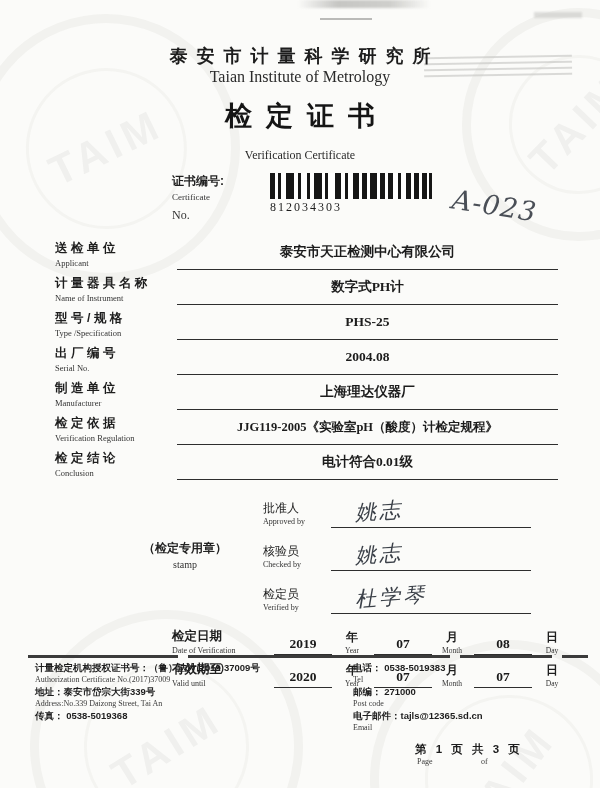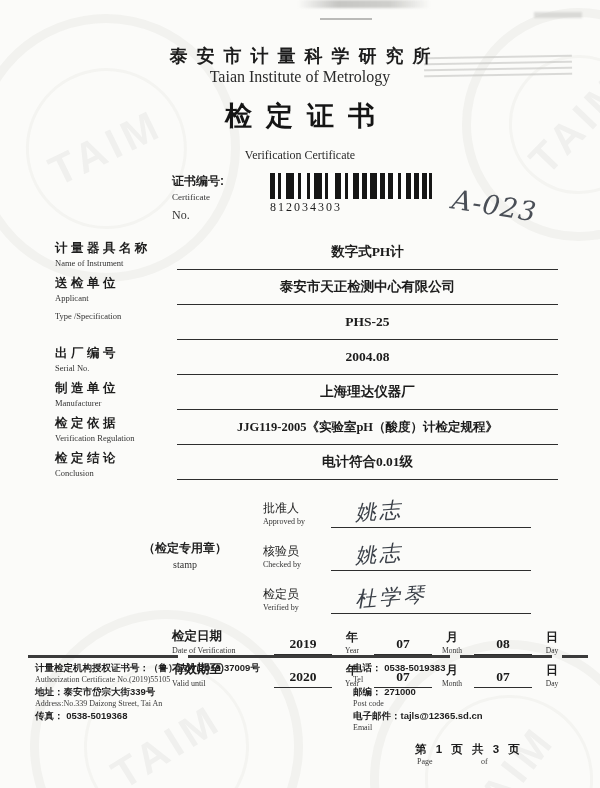--- a/index.html
+++ b/index.html
@@ -161,34 +161,35 @@
       <div class="barcode-wrap">
         <div class="barcode"></div>
         <div class="barcode-num">812034303</div>
       </div>
     </div>
     <div class="annotation">A-023</div>
 
     <div class="fields">
       <div class="frow">
         <div class="flabel">
+            <div class="flabel-zh">送 检 单 位</div>
+            <div class="flabel-en">Applicant</div>
+          </div>
+        <div class="fvalue">泰安市天正检测中心有限公司</div>
+      </div>
+      <div class="frow">
+        <div class="flabel">
             <div class="flabel-zh">计 量 器 具 名 称</div>
             <div class="flabel-en">Name of Instrument</div>
           </div>
         <div class="fvalue">数字式PH计</div>
       </div>
       <div class="frow">
         <div class="flabel">
-            <div class="flabel-zh">送 检 单 位</div>
-            <div class="flabel-en">Applicant</div>
-          </div>
-        <div class="fvalue">泰安市天正检测中心有限公司</div>
-      </div>
-      <div class="frow">
-        <div class="flabel">
+            <div class="flabel-zh">型  号 / 规  格</div>
             <div class="flabel-en">Type /Specification</div>
           </div>
         <div class="fvalue">PHS-25</div>
       </div>
       <div class="frow">
         <div class="flabel">
             <div class="flabel-zh">出 厂 编 号</div>
             <div class="flabel-en">Serial No.</div>
           </div>
         <div class="fvalue">2004.08</div>
@@ -302,21 +303,21 @@
     <span class="s1"></span>
       <span class="s2"></span>
       <span class="s3"></span>
       <span class="s4"></span>
   </div>
 
   <div class="footer">
     <div class="fcol-l">
       <div class="fitem">
         <div class="fitem-zh">计量检定机构授权证书号：（鲁）法计(2019)37009号</div>
-        <div class="fitem-en">Authorization Certificate No.(2019)55105</div>
+        <div class="fitem-en">Authorization Certificate No.(2017)37009</div>
       </div>
       <div class="fitem">
         <div class="fitem-zh">地址：泰安市岱宗大街339号</div>
         <div class="fitem-en">Address:No.339 Daizong Street, Tai An</div>
       </div>
       <div class="fitem">
         <div class="fitem-zh">传真：  0538-5019368</div>
       </div>
     </div>
     <div class="fcol-r">

